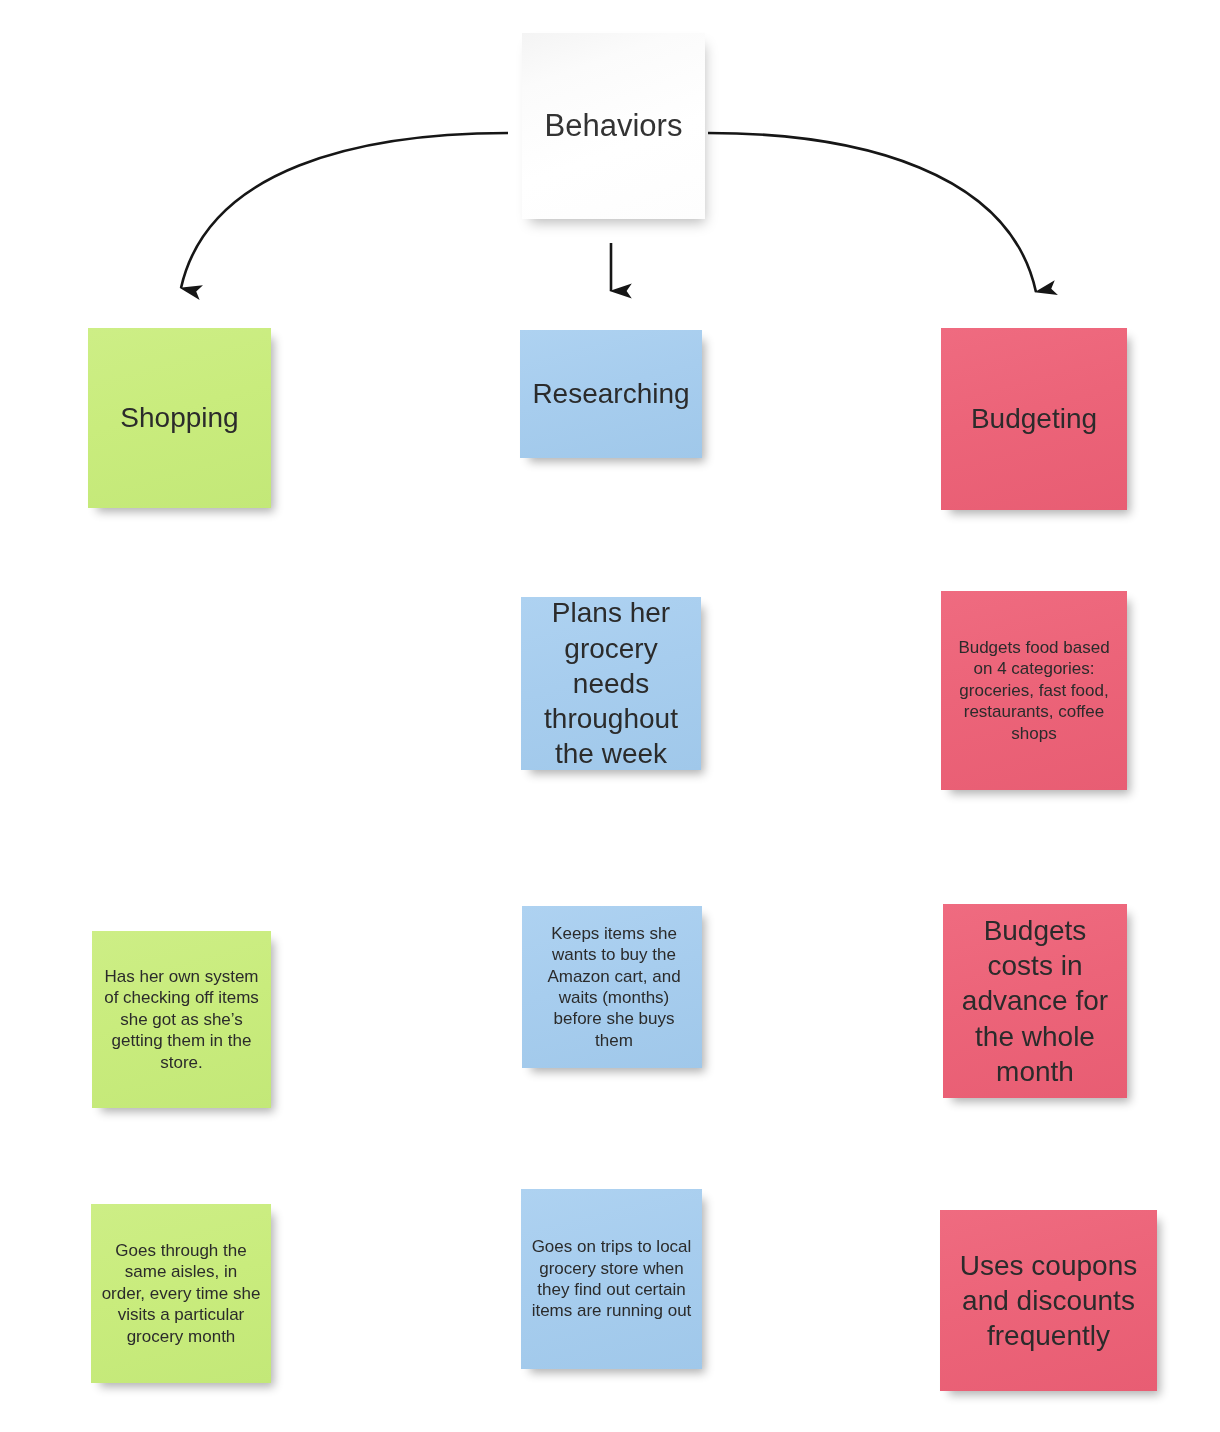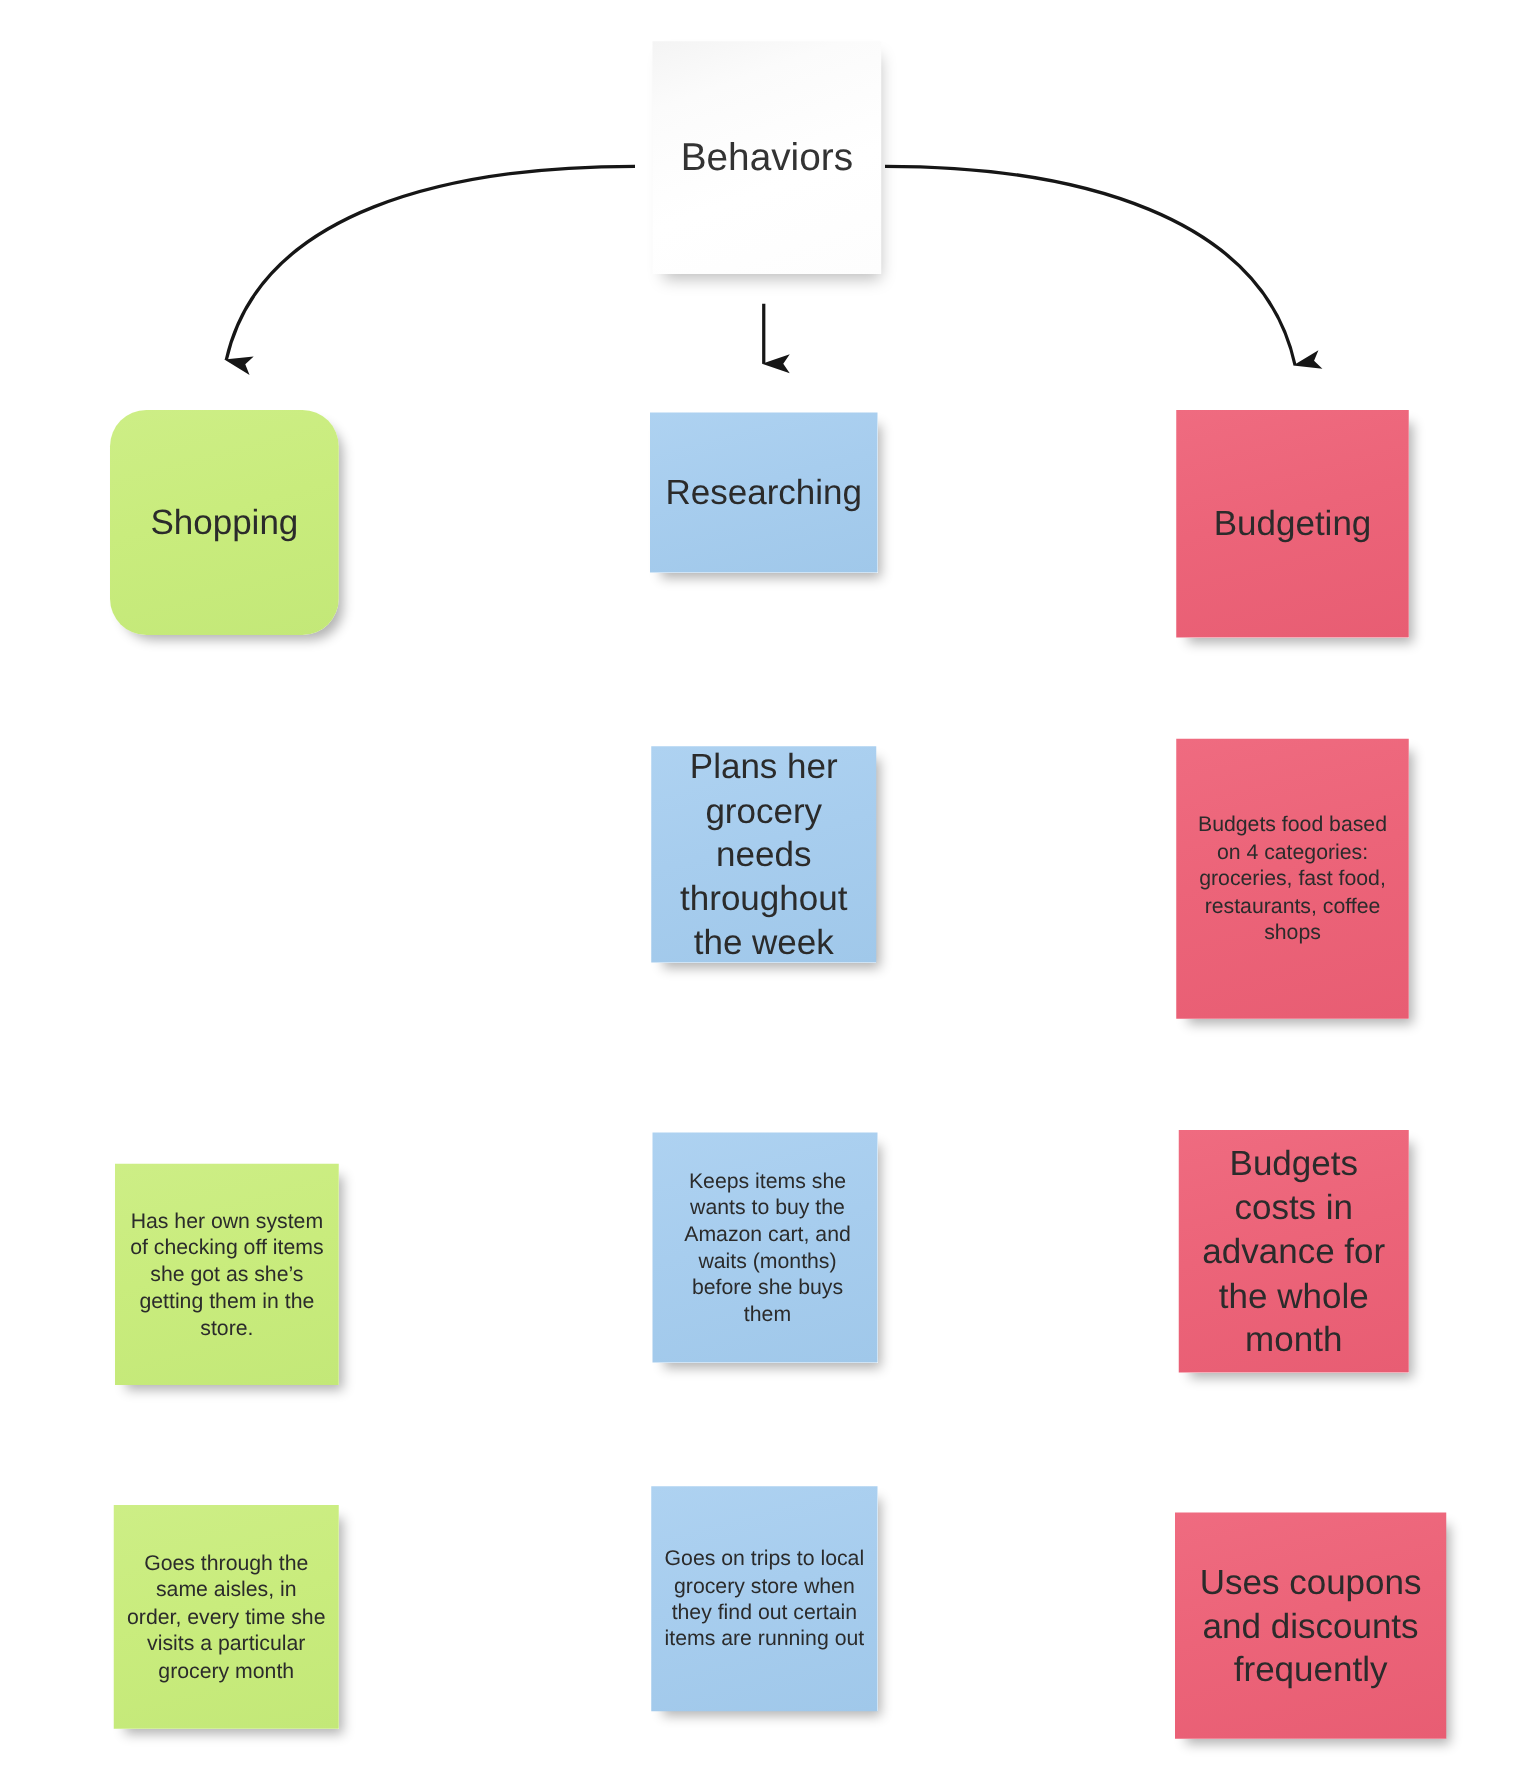--- a/index.html
+++ b/index.html
@@ -91,54 +91,54 @@
 
     <path d="M 611 243 L 611 291" fill="none" stroke="#161616" stroke-width="2.6" marker-end="url(#arrowhead)"></path>
 
     <path d="M 708 133 C 860 133, 1010 172, 1036 292" fill="none" stroke="#161616" stroke-width="2.6" marker-end="url(#arrowhead)"></path>
   </svg>
 
   <div class="note root" style="left:522px; top:33px; width:183px; height:186px;">
     <span class="note-text">Behaviors</span>
   </div>
 
-  <div class="note green header" style="left:88px; top:328px; width:183px; height:180px;border-radius:29px;">
+  <div class="note green header" style="left:88px; top:328px; width:183px; height:180px;">
     <span class="note-text">Shopping</span>
   </div>
 
 
   <div class="note green body-sm" style="left:92px; top:903px; width:179px; height:177px;margin-top:28px;">
     <span class="note-text">Has her own system of checking off items she got as she’s getting them in the store.</span>
   </div>
 
   <div class="note green body-sm" style="left:91px; top:1204px; width:180px; height:179px;">
     <span class="note-text">Goes through the same aisles, in order, every time she visits a particular grocery month</span>
   </div>
 
   <div class="note blue header" style="left:520px; top:330px; width:182px; height:128px;">
     <span class="note-text">Researching</span>
   </div>
 
   <div class="note blue body-md" style="left:521px; top:597px; width:180px; height:173px;">
     <span class="note-text">Plans her grocery needs throughout the week</span>
   </div>
 
-  <div class="note blue body-sm" style="left:522px; top:906px; width:180px; height:184px;padding-left:14px;">
+  <div class="note blue body-sm" style="left:522px; top:906px; width:180px; height:162px;padding-left:14px;">
     <span class="note-text">Keeps items she wants to buy the Amazon cart, and waits (months) before she buys them</span>
   </div>
 
   <div class="note blue body-sm" style="left:521px; top:1189px; width:181px; height:180px;">
     <span class="note-text">Goes on trips to local grocery store when they find out certain items are running out</span>
   </div>
 
   <div class="note red header" style="left:941px; top:328px; width:186px; height:182px;">
     <span class="note-text">Budgeting</span>
   </div>
 
-  <div class="note red body-sm" style="left:941px; top:591px; width:186px; height:224px;">
+  <div class="note red body-sm" style="left:941px; top:591px; width:186px; height:199px;">
     <span class="note-text">Budgets food based on 4 categories: groceries, fast food, restaurants, coffee shops</span>
   </div>
 
   <div class="note red body-md" style="left:943px; top:904px; width:184px; height:194px;">
     <span class="note-text">Budgets costs in advance for the whole month</span>
   </div>
 
   <div class="note red body-md" style="left:940px; top:1210px; width:217px; height:181px;">
     <span class="note-text">Uses coupons and discounts frequently</span>
   </div>

